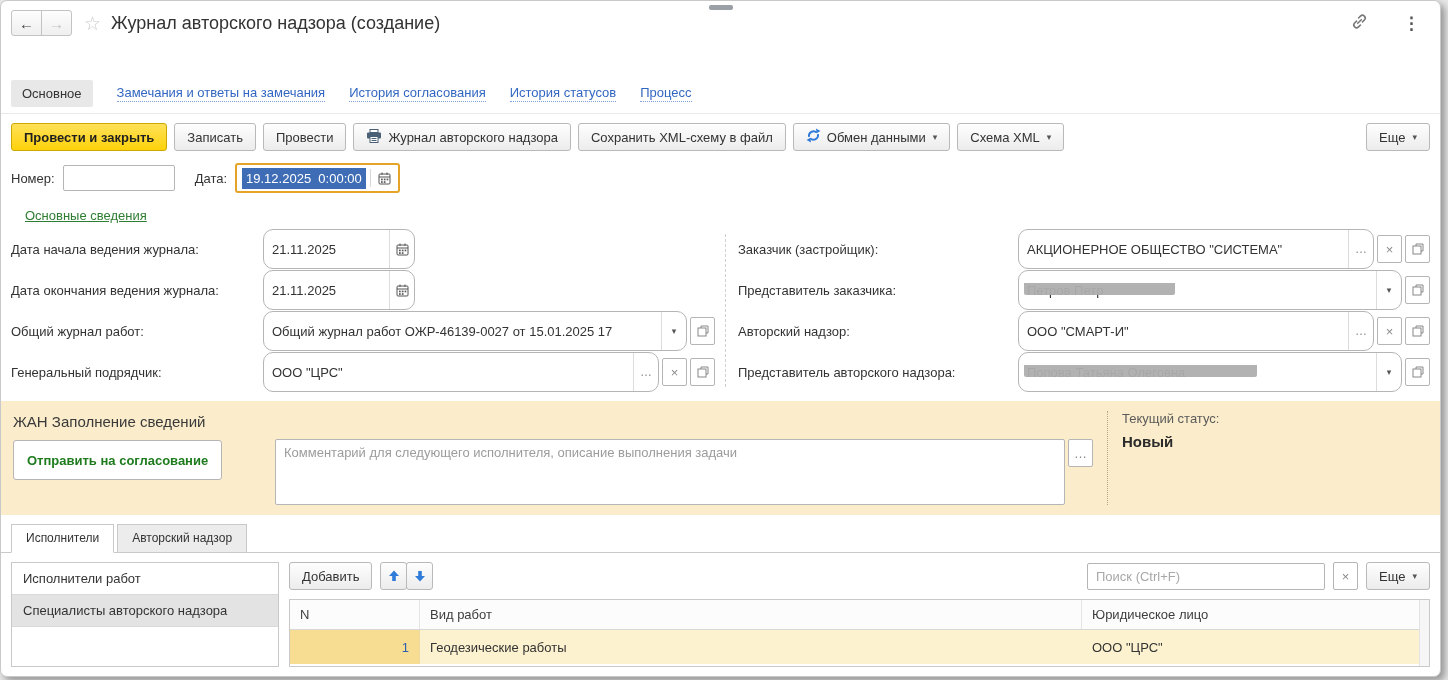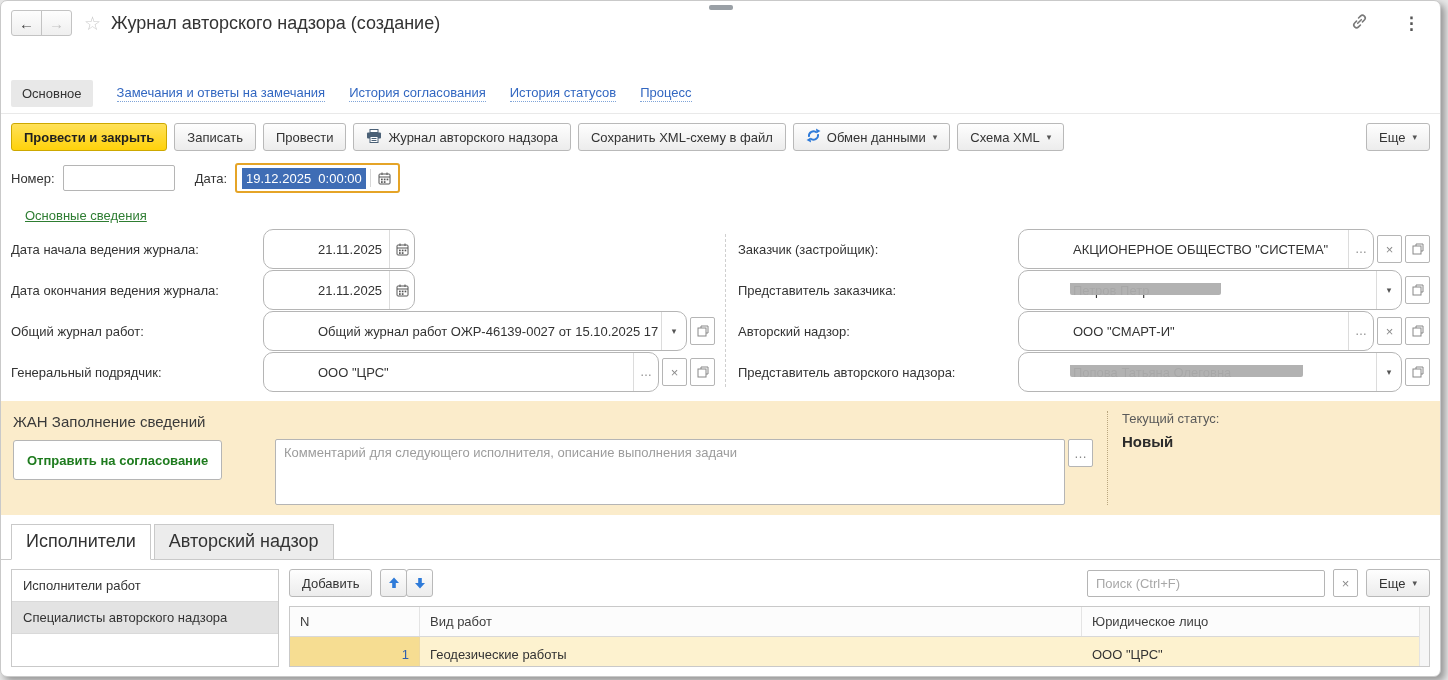--- a/index.html
+++ b/index.html
@@ -65,21 +65,21 @@
   
   .fields { display:flex; padding:6px 10px 10px 10px; }
   .fcol { display:flex; flex-direction:column; gap:11px; }
   .fcol.left { width:714px; padding-right:10px; }
   .fcol.right { flex:1; border-left:1px dashed #cfcfcf; padding-left:12px; }
   .frow { display:flex; align-items:center; height:30px; }
   .flabel { font-size:13px; color:#333; flex-shrink:0; }
   .fcol.left  .flabel { width:252px; }
   .fcol.right .flabel { width:280px; }
   .fbox { display:flex; align-items:center; border:1px solid #b5b5b5; border-radius:10px;
-          height:40px; background:#fff; flex:1; min-width:0;padding-left:46px; }
+          height:40px; background:#fff; flex:1; min-width:0; }
   .fbox.date { flex:0 0 152px; }
   .ftext { padding:0 8px; font-size:13px; color:#333; white-space:nowrap; overflow:hidden;
            flex:1; min-width:0; }
   .inner-act { width:25px; align-self:stretch; border-left:1px solid #dcdcdc; color:#8a8a8a;
                display:flex; align-items:center; justify-content:center; font-size:12px;
                cursor:pointer; flex-shrink:0; }
   .inner-act.caret-act { font-size:9px; color:#555; }
   .sq { width:25px; height:28px; border:1px solid #b5b5b5; border-radius:2px; margin-left:3px;
         display:flex; align-items:center; justify-content:center; color:#8a8a8a;
         background:#fff; font-size:13px; cursor:pointer; flex-shrink:0; }
@@ -100,21 +100,21 @@
                  font-family:"Liberation Sans",sans-serif; background:#fff; }
   .comment-box::placeholder { color:#9c9c9c; }
   .comment-more { margin-left:3px; }
   .task-sep { width:1px; align-self:stretch; border-left:1px dotted #b9a67f; margin:0 14px; }
   .status-label { font-size:13px; color:#5a5a5a; }
   .status-value { font-size:15px; font-weight:bold; color:#2b2b2b; margin-top:7px; }
 
   
   .btabs { display:flex; margin:9px 0 0 10px; }
   .btab { padding:6px 14px 7px 14px; border:1px solid #c9c9c9; background:#ececec;
-          color:#333; font-size:18px; margin-right:3px; cursor:pointer; position:relative;
+          color:#333; font-size:12px; margin-right:3px; cursor:pointer; position:relative;
           white-space:nowrap; }
   .btab.active { background:#fff; border-bottom-color:#fff; z-index:3; cursor:default; }
   .bottom-panel { border-top:1px solid #c9c9c9; margin-top:-1px; flex:1; display:flex;
                   padding:9px 10px; gap:10px; min-height:0; }
   .side-list { width:268px; border:1px solid #c9c9c9; background:#fff; flex-shrink:0; }
   .side-item { padding:8px 11px; font-size:13px; color:#333; border-bottom:1px solid #d9d9d9;
                cursor:pointer; }
   .side-item.inactive { background:#e3e3e3; }
   .grid-area { flex:1; display:flex; flex-direction:column; gap:9px; min-width:0; }
   .grid-toolbar { display:flex; align-items:center; gap:8px; }
@@ -294,21 +294,21 @@
                   <rect x="3" y="9.2" width="1.7" height="1.7"></rect>
                   <rect x="5.8" y="9.2" width="1.7" height="1.7"></rect>
                 </g>
               </svg>
           </span>
         </div>
       </div>
       <div class="frow">
         <span class="flabel">Общий журнал работ:</span>
         <div class="fbox">
-          <span class="ftext">Общий журнал работ ОЖР-46139-0027 от 15.10.2025 17</span>
+          <span class="ftext">Общий журнал работ ОЖР-46139-0027 от 15.01.2025 17</span>
           <span class="inner-act caret-act">▾</span>
         </div>
         <span class="sq">
           <svg width="12" height="12" viewBox="0 0 12 12">
               <rect x="1" y="3" width="8" height="8" fill="none" stroke="#888"></rect>
               <path d="M4 3 V1 H11 V8 H9" fill="none" stroke="#888"></path>
             </svg>
         </span>
       </div>
       <div class="frow">

